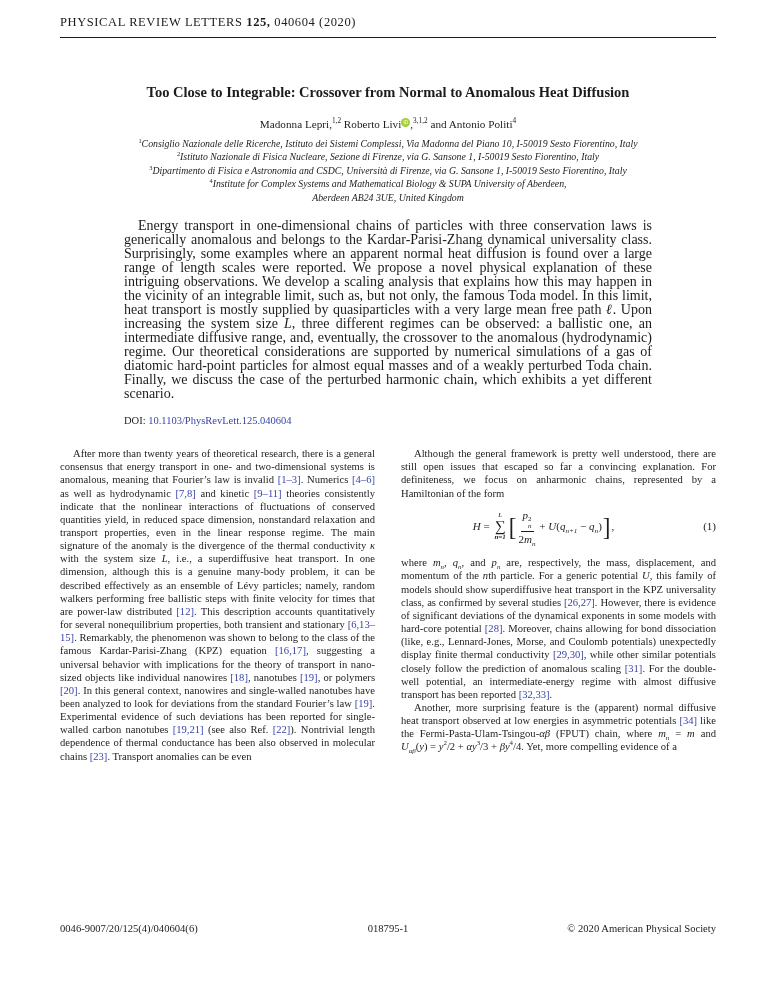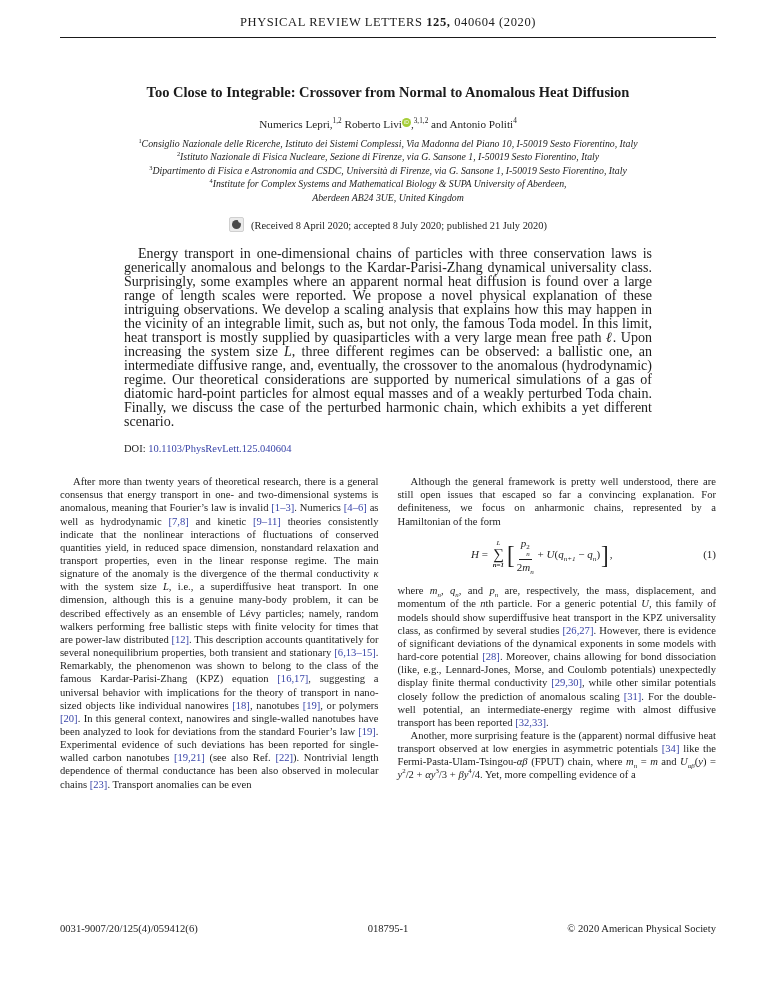--- a/index.html
+++ b/index.html
@@ -4,21 +4,21 @@
 <style>
   html,body{margin:0;padding:0;}
   body{
     width:773px;height:1000px;position:relative;background:#ffffff;
     font-family:"Liberation Serif", serif;color:#1c1c1c;
     -webkit-font-smoothing:antialiased;overflow:hidden;
   }
   .page{padding:0 57px 0 60px;}
   
   .journal-header{
-    margin-top:15px;text-align:center;font-size:12.5px;letter-spacing:.6px;
+    margin-top:15px;text-align:left;font-size:12.5px;letter-spacing:.6px;
     padding-bottom:7px;border-bottom:1.6px solid #1a1a1a;
   }
   .journal-header .vol{font-weight:bold;}
   
   .paper-title{margin-top:46px;text-align:center;font-size:14.5px;font-weight:bold;}
   .authors-line{margin-top:17px;text-align:center;font-size:11.2px;}
   .affiliations{margin-top:7px;text-align:center;font-size:9.8px;line-height:13.4px;}
   .affil-line{white-space:nowrap;}
   .received-line{margin-top:13px;text-align:center;font-size:10.4px;}
   .crossmark-icon{
@@ -34,21 +34,21 @@
     z-index:1;border-radius:0 0 0 3px;
   }
   
   .abstract{
     width:528px;margin:15px auto 4px;font-size:14px;line-height:14px;
     text-align:justify;text-indent:14px;
   }
   .doi-line{width:528px;margin:14px auto 0;font-size:10.5px;}
   .doi-link{color:#3844a8;font-family:Liberation Serif, serif;}
   
-  .columns{display:flex;gap:19px;margin-top:21px;}
+  .columns{display:flex;gap:26px;margin-top:21px;}
   .col{width:318.5px;font-size:10.6px;line-height:13.15px;text-align:justify;}
   .col p{margin:0;}
   .indent{text-indent:13px;}
   
   .seg-p{}
   .seg-i{font-style:italic;}
   .seg-cite{color:#3844a8;}
   .seg-sup{font-size:.65em;vertical-align:super;line-height:0;}
   .seg-isub{font-size:.65em;vertical-align:sub;line-height:0;font-style:italic;}
   .orcid-icon,.seg-orcid{
@@ -87,33 +87,30 @@
 <div class="page">
 
   <div class="journal-header">
     <span>PHYSICAL REVIEW LETTERS</span>
     <span class="vol"> <span>125,</span></span>
     <span> <span>040604 (2020)</span></span>
   </div>
 
   <div class="paper-title">Too Close to Integrable: Crossover from Normal to Anomalous Heat Diffusion</div>
 
-  <div class="authors-line"><span class="seg-p">Numerics Lepri,</span><span class="seg-sup">1,2</span><span class="seg-p"> Roberto Livi</span><span class="seg-orcid">iD</span><span class="seg-p">,</span><span class="seg-sup">3,1,2</span><span class="seg-p"> and Antonio Politi</span><span class="seg-sup">4</span></div>
+  <div class="authors-line"><span class="seg-p">Madonna Lepri,</span><span class="seg-sup">1,2</span><span class="seg-p"> Roberto Livi</span><span class="seg-orcid">iD</span><span class="seg-p">,</span><span class="seg-sup">3,1,2</span><span class="seg-p"> and Antonio Politi</span><span class="seg-sup">4</span></div>
 
   <div class="affiliations">
     <div class="affil-line"><span class="seg-sup">1</span><span class="seg-i">Consiglio Nazionale delle Ricerche, Istituto dei Sistemi Complessi, Via Madonna del Piano 10, I-50019 Sesto Fiorentino, Italy</span></div>
     <div class="affil-line"><span class="seg-sup">2</span><span class="seg-i">Istituto Nazionale di Fisica Nucleare, Sezione di Firenze, via G. Sansone 1, I-50019 Sesto Fiorentino, Italy</span></div>
     <div class="affil-line"><span class="seg-sup">3</span><span class="seg-i">Dipartimento di Fisica e Astronomia and CSDC, Università di Firenze, via G. Sansone 1, I-50019 Sesto Fiorentino, Italy</span></div>
     <div class="affil-line"><span class="seg-sup">4</span><span class="seg-i">Institute for Complex Systems and Mathematical Biology &amp; SUPA University of Aberdeen,</span></div>
     <div class="affil-line"><span class="seg-i">Aberdeen AB24 3UE, United Kingdom</span></div>
   </div>
 
-  <div class="received-line">
-    <span class="crossmark-icon"></span><span>(Received 8 April 2020; accepted 8 July 2020; published 21 July 2020)</span>
-  </div>
 
   <div class="abstract"><span class="seg-p">Energy transport in one-dimensional chains of particles with three conservation laws is generically anomalous and belongs to the Kardar-Parisi-Zhang dynamical universality class. Surprisingly, some examples where an apparent normal heat diffusion is found over a large range of length scales were reported. We propose a novel physical explanation of these intriguing observations. We develop a scaling analysis that explains how this may happen in the vicinity of an integrable limit, such as, but not only, the famous Toda model. In this limit, heat transport is mostly supplied by quasiparticles with a very large mean free path </span><span class="seg-i">ℓ</span><span class="seg-p">. Upon increasing the system size </span><span class="seg-i">L</span><span class="seg-p">, three different regimes can be observed: a ballistic one, an intermediate diffusive range, and, eventually, the crossover to the anomalous (hydrodynamic) regime. Our theoretical considerations are supported by numerical simulations of a gas of diatomic hard-point particles for almost equal masses and of a weakly perturbed Toda chain. Finally, we discuss the case of the perturbed harmonic chain, which exhibits a yet different scenario.</span></div>
 
   <div class="doi-line">
     <span>DOI: </span><span class="doi-link">10.1103/PhysRevLett.125.040604</span>
   </div>
 
   <div class="columns">
     <div class="col">
       <p class="indent"><span class="seg-p">After more than twenty years of theoretical research, there is a general consensus that energy transport in one- and two-dimensional systems is anomalous, meaning that Fourier’s law is invalid </span><span class="seg-cite">[1–3]</span><span class="seg-p">. Numerics </span><span class="seg-cite">[4–6]</span><span class="seg-p"> as well as hydrodynamic </span><span class="seg-cite">[7,8]</span><span class="seg-p"> and kinetic </span><span class="seg-cite">[9–11]</span><span class="seg-p"> theories consistently indicate that the nonlinear interactions of fluctuations of conserved quantities yield, in reduced space dimension, nonstandard relaxation and transport properties, even in the linear response regime. The main signature of the anomaly is the divergence of the thermal conductivity </span><span class="seg-i">κ</span><span class="seg-p"> with the system size </span><span class="seg-i">L</span><span class="seg-p">, i.e., a superdiffusive heat transport. In one dimension, although this is a genuine many-body problem, it can be described effectively as an ensemble of Lévy particles; namely, random walkers performing free ballistic steps with finite velocity for times that are power-law distributed </span><span class="seg-cite">[12]</span><span class="seg-p">. This description accounts quantitatively for several nonequilibrium properties, both transient and stationary </span><span class="seg-cite">[6,13–15]</span><span class="seg-p">. Remarkably, the phenomenon was shown to belong to the class of the famous Kardar-Parisi-Zhang (KPZ) equation </span><span class="seg-cite">[16,17]</span><span class="seg-p">, suggesting a universal behavior with implications for the theory of transport in nano-sized objects like individual nanowires </span><span class="seg-cite">[18]</span><span class="seg-p">, nanotubes </span><span class="seg-cite">[19]</span><span class="seg-p">, or polymers </span><span class="seg-cite">[20]</span><span class="seg-p">. In this general context, nanowires and single-walled nanotubes have been analyzed to look for deviations from the standard Fourier’s law </span><span class="seg-cite">[19]</span><span class="seg-p">. Experimental evidence of such deviations has been reported for single-walled carbon nanotubes </span><span class="seg-cite">[19,21]</span><span class="seg-p"> (see also Ref. </span><span class="seg-cite">[22]</span><span class="seg-p">). Nontrivial length dependence of thermal conductance has been also observed in molecular chains </span><span class="seg-cite">[23]</span><span class="seg-p">. Transport anomalies can be even</span></p>
@@ -139,16 +136,16 @@
       </div>
 
       <p><span class="seg-p">where </span><span class="seg-i">m</span><span class="seg-isub">n</span><span class="seg-p">, </span><span class="seg-i">q</span><span class="seg-isub">n</span><span class="seg-p">, and </span><span class="seg-i">p</span><span class="seg-isub">n</span><span class="seg-p"> are, respectively, the mass, displacement, and momentum of the </span><span class="seg-i">n</span><span class="seg-p">th particle. For a generic potential </span><span class="seg-i">U</span><span class="seg-p">, this family of models should show superdiffusive heat transport in the KPZ universality class, as confirmed by several studies </span><span class="seg-cite">[26,27]</span><span class="seg-p">. However, there is evidence of significant deviations of the dynamical exponents in some models with hard-core potential </span><span class="seg-cite">[28]</span><span class="seg-p">. Moreover, chains allowing for bond dissociation (like, e.g., Lennard-Jones, Morse, and Coulomb potentials) unexpectedly display finite thermal conductivity </span><span class="seg-cite">[29,30]</span><span class="seg-p">, while other similar potentials closely follow the prediction of anomalous scaling </span><span class="seg-cite">[31]</span><span class="seg-p">. For the double-well potential, an intermediate-energy regime with almost diffusive transport has been reported </span><span class="seg-cite">[32,33]</span><span class="seg-p">.</span></p>
       <p class="indent"><span class="seg-p">Another, more surprising feature is the (apparent) normal diffusive heat transport observed at low energies in asymmetric potentials </span><span class="seg-cite">[34]</span><span class="seg-p"> like the Fermi-Pasta-Ulam-Tsingou-</span><span class="seg-i">αβ</span><span class="seg-p"> (FPUT) chain, where </span><span class="seg-i">m</span><span class="seg-isub">n</span><span class="seg-p"> = </span><span class="seg-i">m</span><span class="seg-p"> and </span><span class="seg-i">U</span><span class="seg-isub">αβ</span><span class="seg-p">(</span><span class="seg-i">y</span><span class="seg-p">) = </span><span class="seg-i">y</span><span class="seg-sup">2</span><span class="seg-p">/2 + </span><span class="seg-i">α</span><span class="seg-i">y</span><span class="seg-sup">3</span><span class="seg-p">/3 + </span><span class="seg-i">β</span><span class="seg-i">y</span><span class="seg-sup">4</span><span class="seg-p">/4. Yet, more compelling evidence of a</span></p>
     </div>
   </div>
 
 </div>
 
 <div class="page-footer">
-  <span class="f-left">0031-9007/20/125(4)/059412(6)</span>
+  <span class="f-left">0046-9007/20/125(4)/040604(6)</span>
   <span class="f-center">018795-1</span>
   <span class="f-right">© 2020 American Physical Society</span>
 </div>
 
 </body></html>

